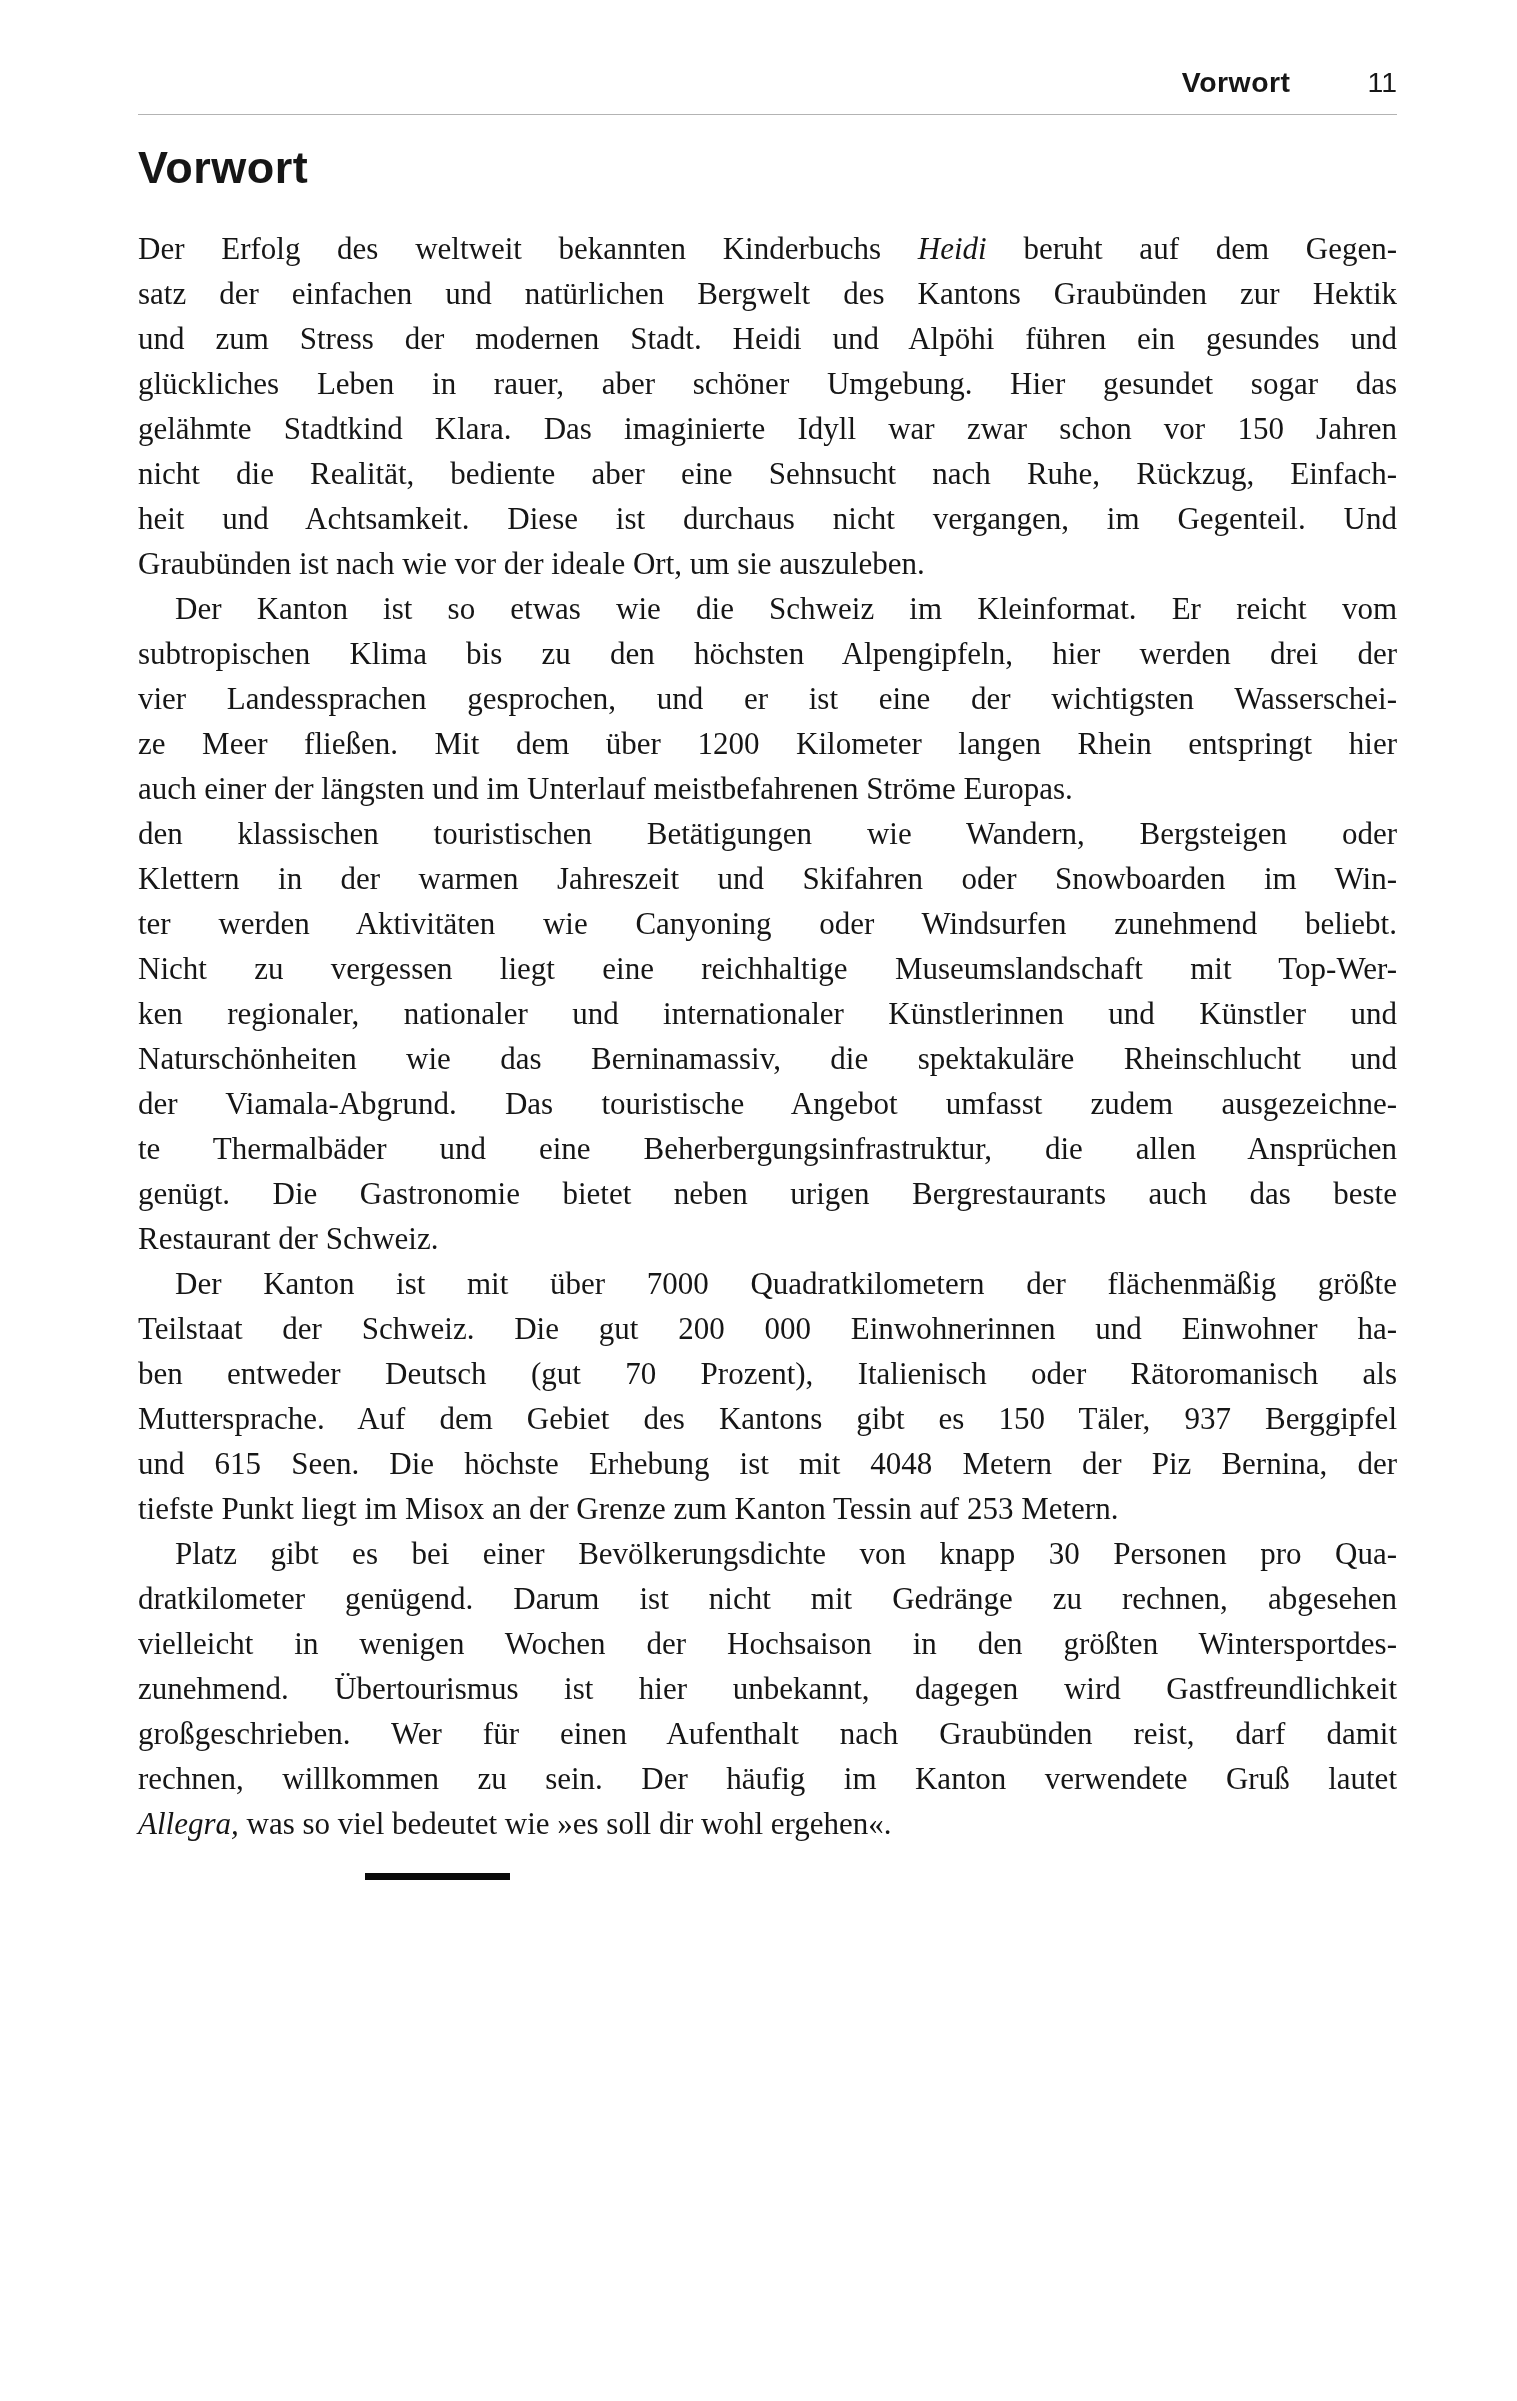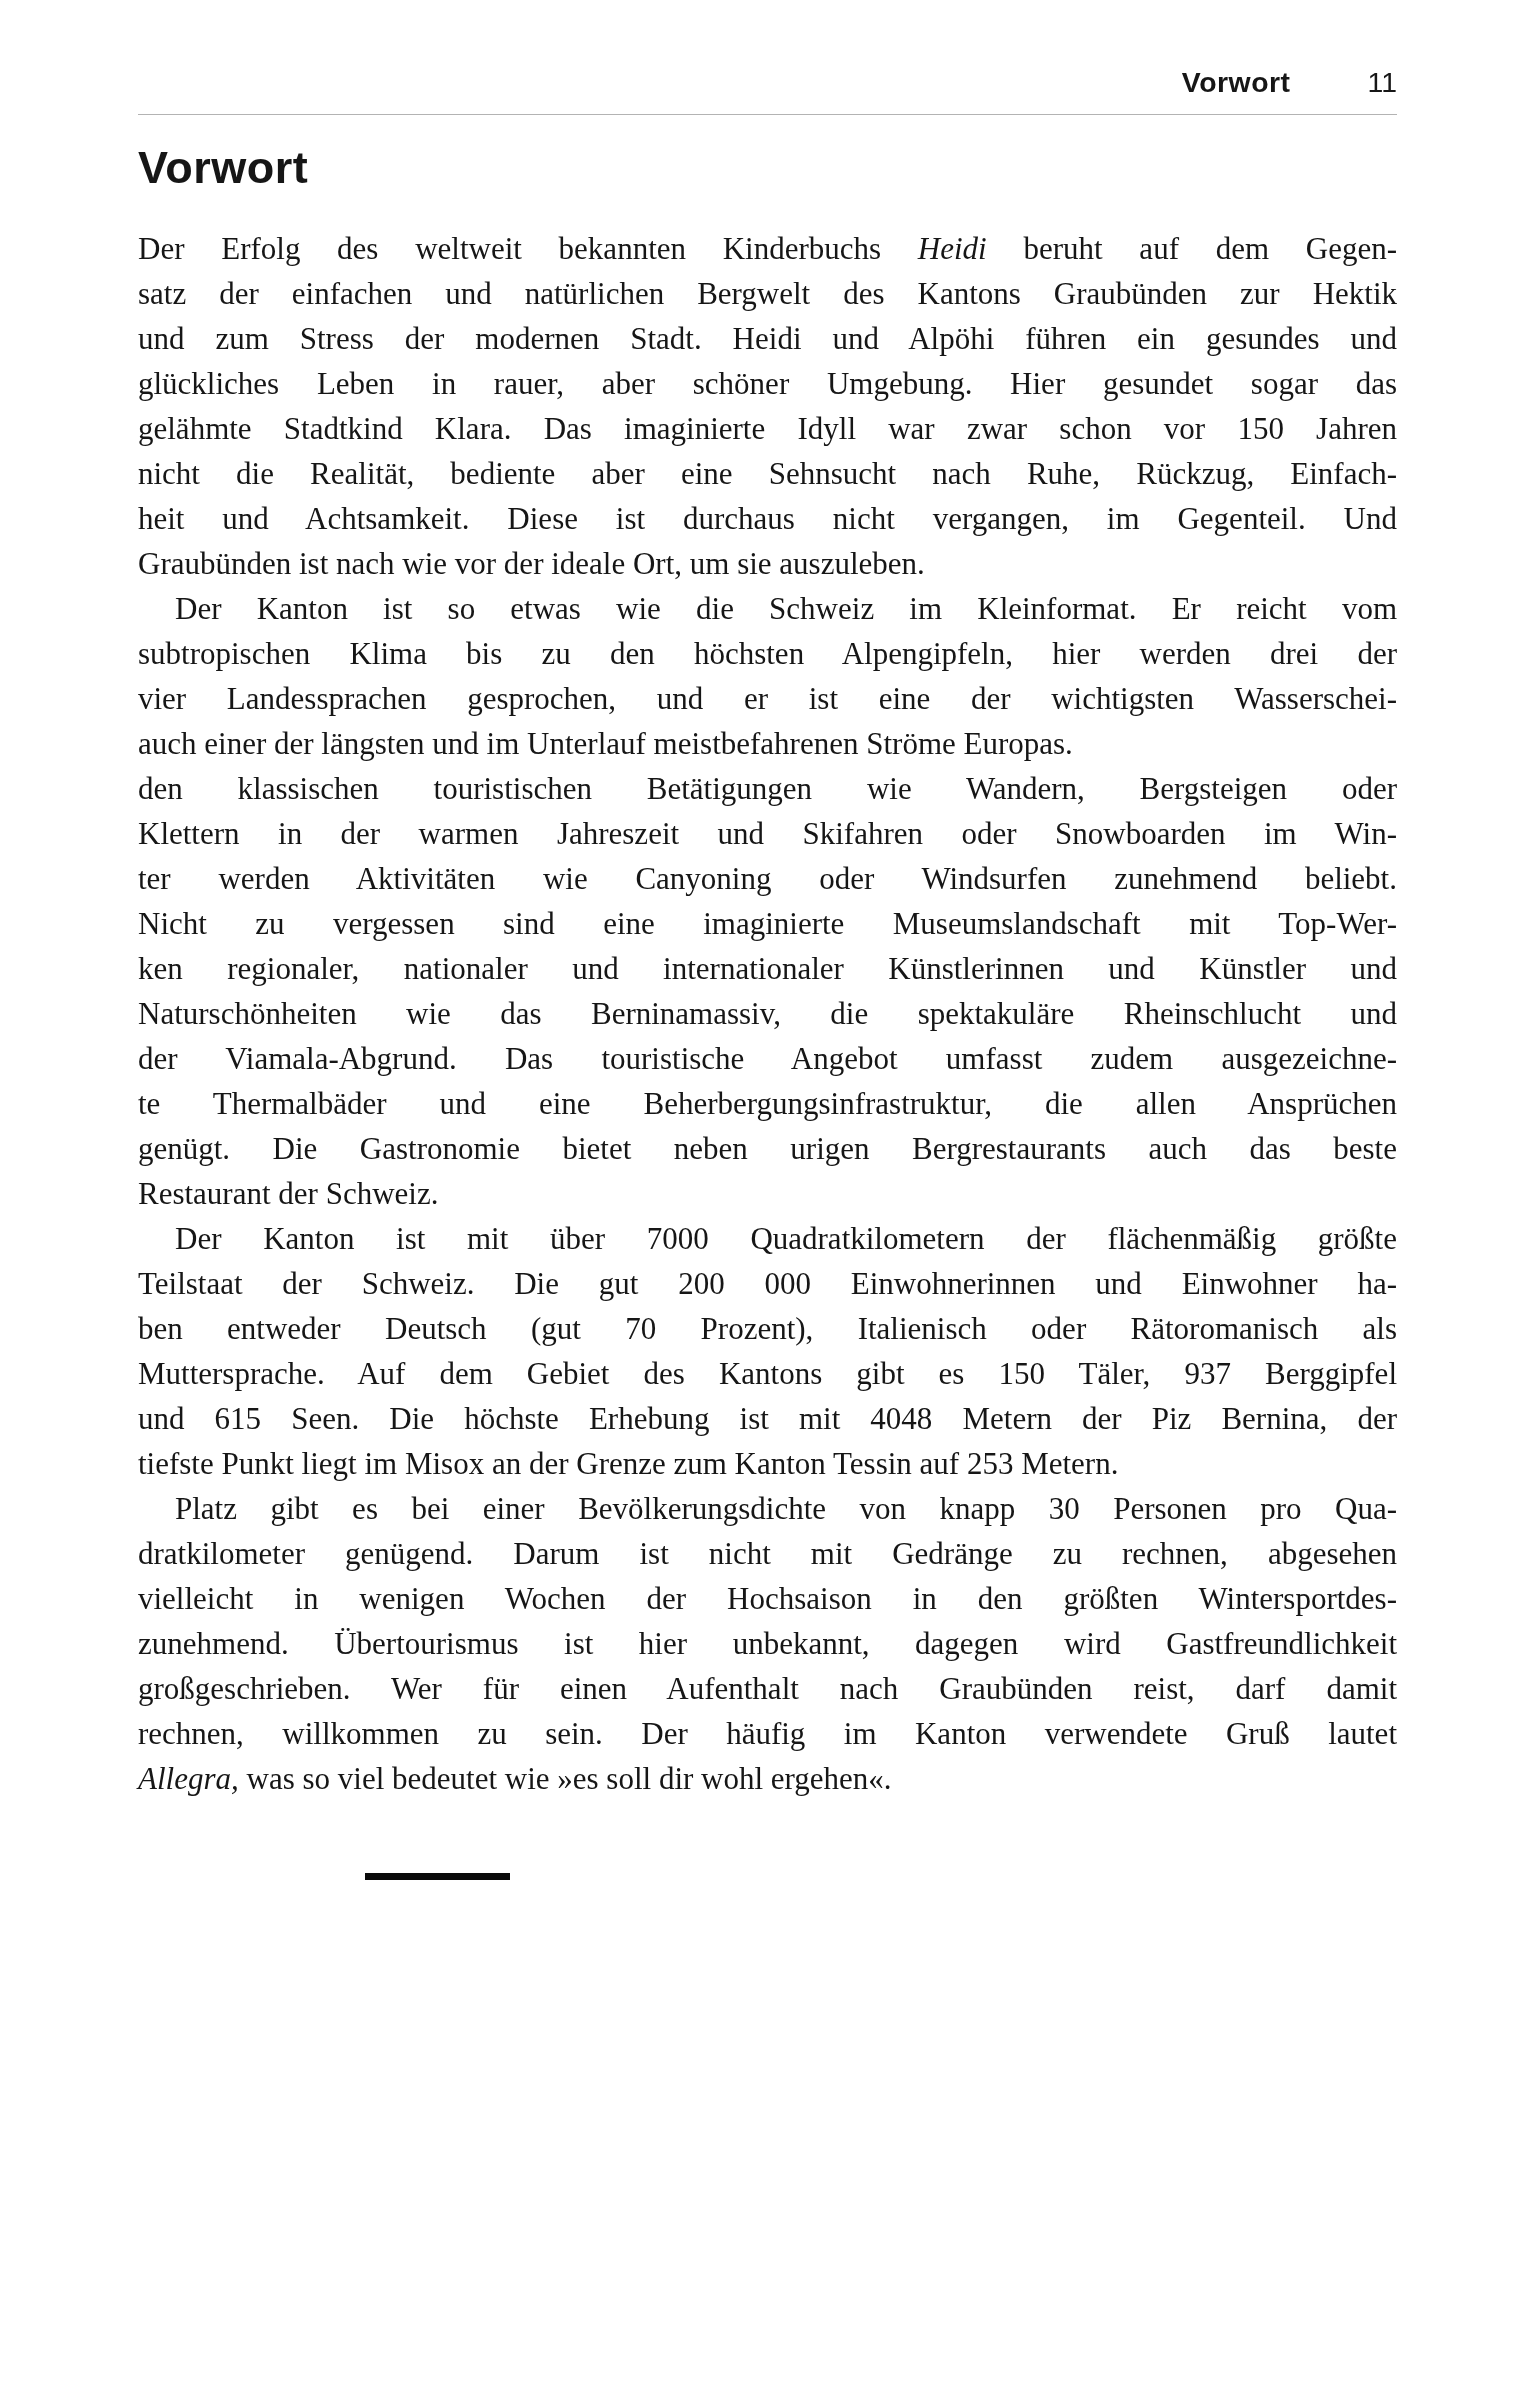--- a/index.html
+++ b/index.html
@@ -96,27 +96,28 @@
           <div class="line"><span>glückliches Leben in rauer, aber schöner Umgebung. Hier gesundet sogar das</span></div>
           <div class="line"><span>gelähmte Stadtkind Klara. Das imaginierte Idyll war zwar schon vor 150 Jahren</span></div>
           <div class="line"><span>nicht die Realität, bediente aber eine Sehnsucht nach Ruhe, Rückzug, Einfach-</span></div>
           <div class="line"><span>heit und Achtsamkeit. Diese ist durchaus nicht vergangen, im Gegenteil. Und</span></div>
           <div class="line last"><span>Graubünden ist nach wie vor der ideale Ort, um sie auszuleben.</span></div>
         </div>
         <div class="paragraph">
           <div class="line indent"><span>Der Kanton ist so etwas wie die Schweiz im Kleinformat. Er reicht vom</span></div>
           <div class="line"><span>subtropischen Klima bis zu den höchsten Alpengipfeln, hier werden drei der</span></div>
           <div class="line"><span>vier Landessprachen gesprochen, und er ist eine der wichtigsten Wasserschei-</span></div>
+          <div class="line"><span>ze Meer fließen. Mit dem über 1200 Kilometer langen Rhein entspringt hier</span></div>
           <div class="line last"><span>auch einer der längsten und im Unterlauf meistbefahrenen Ströme Europas.</span></div>
         </div>
         <div class="paragraph">
           <div class="line"><span>den klassischen touristischen Betätigungen wie Wandern, Bergsteigen oder</span></div>
           <div class="line"><span>Klettern in der warmen Jahreszeit und Skifahren oder Snowboarden im Win-</span></div>
           <div class="line"><span>ter werden Aktivitäten wie Canyoning oder Windsurfen zunehmend beliebt.</span></div>
-          <div class="line"><span>Nicht zu vergessen sind eine imaginierte Museumslandschaft mit Top-Wer-</span></div>
+          <div class="line"><span>Nicht zu vergessen liegt eine reichhaltige Museumslandschaft mit Top-Wer-</span></div>
           <div class="line"><span>ken regionaler, nationaler und internationaler Künstlerinnen und Künstler und</span></div>
           <div class="line"><span>Naturschönheiten wie das Berninamassiv, die spektakuläre Rheinschlucht und</span></div>
           <div class="line"><span>der Viamala-Abgrund. Das touristische Angebot umfasst zudem ausgezeichne-</span></div>
           <div class="line"><span>te Thermalbäder und eine Beherbergungsinfrastruktur, die allen Ansprüchen</span></div>
           <div class="line"><span>genügt. Die Gastronomie bietet neben urigen Bergrestaurants auch das beste</span></div>
           <div class="line last"><span>Restaurant der Schweiz.</span></div>
         </div>
         <div class="paragraph">
           <div class="line indent"><span>Der Kanton ist mit über 7000 Quadratkilometern der flächenmäßig größte</span></div>
           <div class="line"><span>Teilstaat der Schweiz. Die gut 200 000 Einwohnerinnen und Einwohner ha-</span></div>

